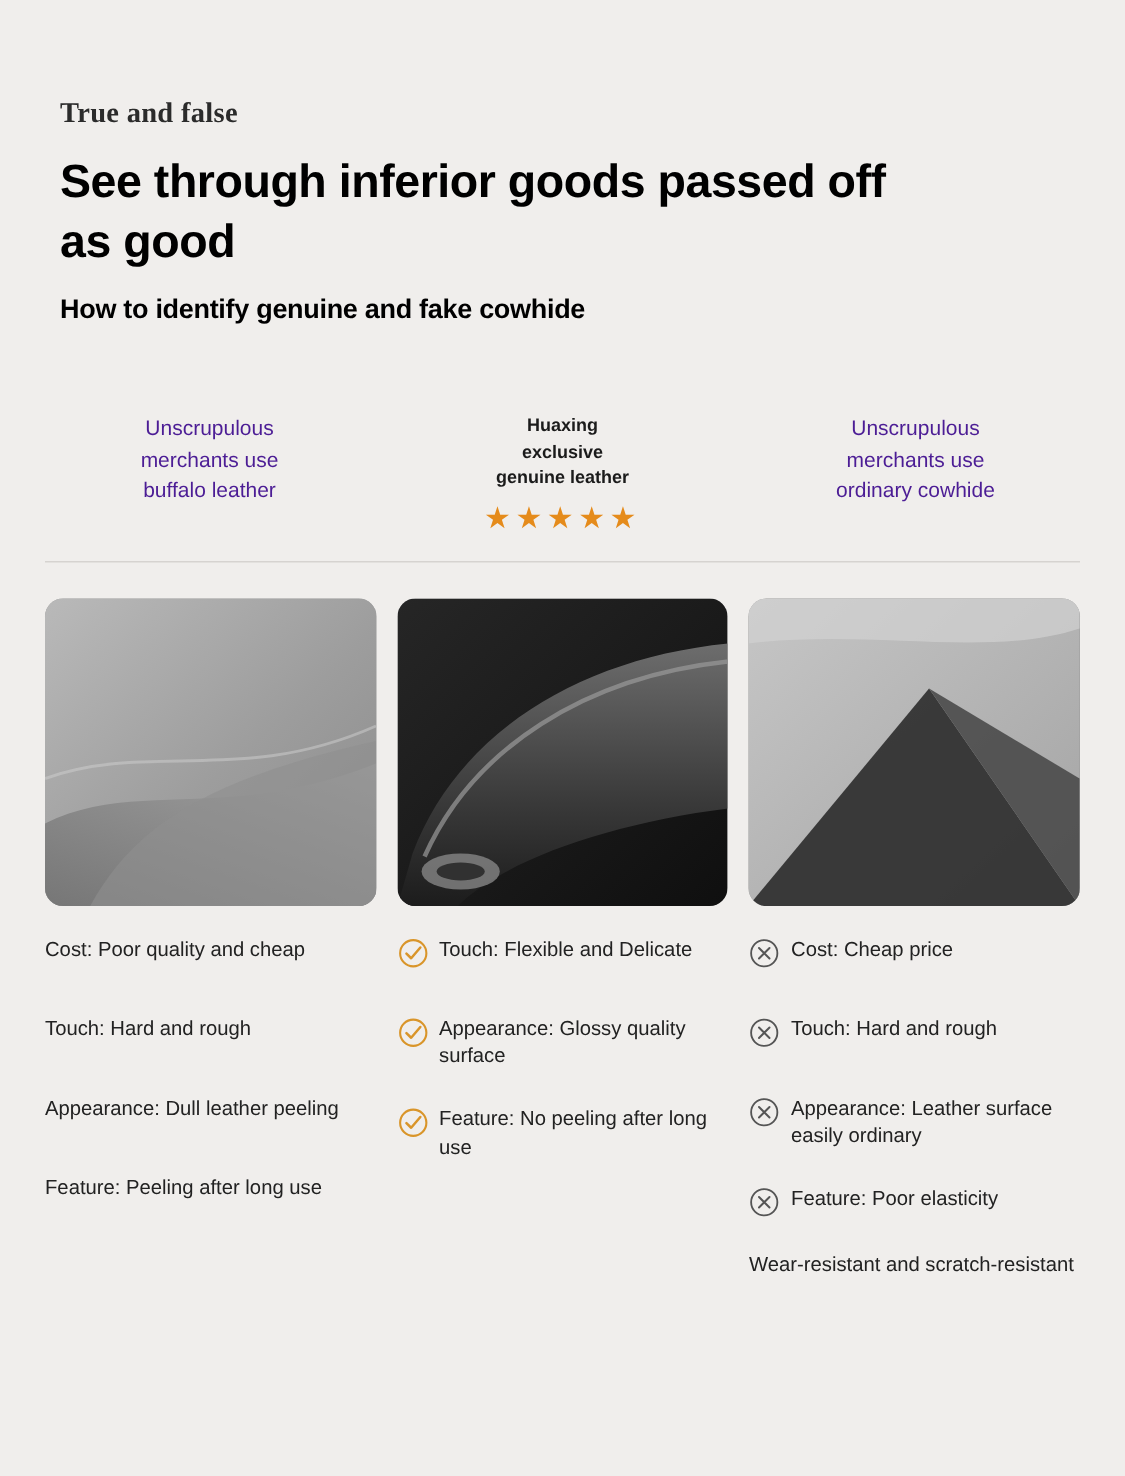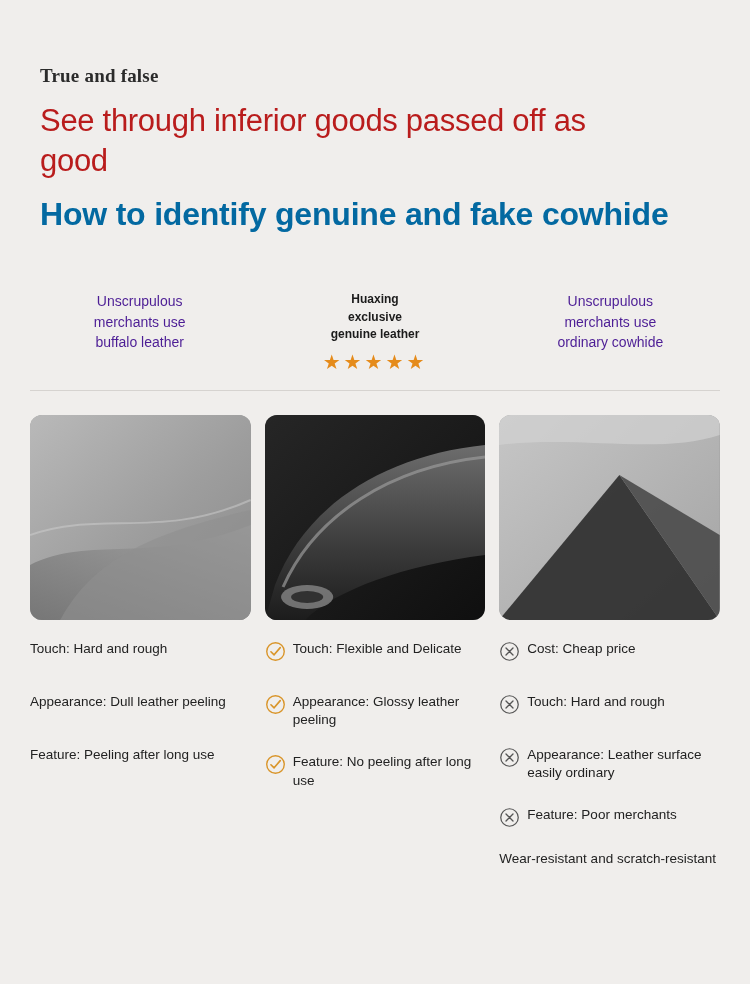--- a/index.html
+++ b/index.html
@@ -30,31 +30,31 @@
     font-family: "Liberation Serif", serif;
     font-size: 19px;
     font-weight: bold;
     color: #2b2b2b;
     letter-spacing: 0.2px;
     margin-bottom: 14px;
     margin-top: 23px;
   }
   .headline {
     font-size: 31px;
-    font-weight: normal;
+    font-weight: bold;
     line-height: 1.28;
-    color: #b91c1c;
+    color: #000000;
     letter-spacing: -0.3px;
     max-width: 560px;
   }
   .subhead {
     margin-top: 16px;
-    font-size: 32px;
+    font-size: 18px;
     font-weight: bold;
-    color: #0369a1;
+    color: #000000;
     letter-spacing: -0.2px;
   }
 
   
   .cols-head {
     display: flex;
     margin-top: 58px;
     padding: 0 22px;
   }
   .col-head {
@@ -232,20 +232,23 @@
         <path d="M120 60 L220 205 L220 120 Z" fill="#4a4a4a" opacity="0.9"></path>
         <path d="M0 30 C80 20 160 40 220 20 L220 0 L0 0 Z" fill="#d2d2d2" opacity="0.7"></path>
       </svg>
     </div>
   </div>
 
   <div class="lists">
 
     <div class="list plain">
       <div class="row">
+        <div class="txt">Cost: Poor quality and cheap</div>
+      </div>
+      <div class="row">
         <div class="txt">Touch: Hard and rough</div>
       </div>
       <div class="row">
         <div class="txt">Appearance: Dull leather peeling</div>
       </div>
       <div class="row">
         <div class="txt">Feature: Peeling after long use</div>
       </div>
     </div>
 
@@ -259,21 +262,21 @@
         </span>
         <div class="txt">Touch: Flexible and Delicate</div>
       </div>
       <div class="row">
         <span class="icon">
           <svg width="21" height="21" viewBox="0 0 24 24">
             <circle cx="12" cy="12" r="10" fill="none" stroke="#d9952a" stroke-width="1.6"></circle>
             <path d="M6.8 12.3 L10.4 15.8 L17.4 7.6" fill="none" stroke="#d9952a" stroke-width="1.9" stroke-linecap="round" stroke-linejoin="round"></path>
           </svg>
         </span>
-        <div class="txt">Appearance: Glossy leather peeling</div>
+        <div class="txt">Appearance: Glossy quality surface</div>
       </div>
       <div class="row">
         <span class="icon">
           <svg width="21" height="21" viewBox="0 0 24 24">
             <circle cx="12" cy="12" r="10" fill="none" stroke="#d9952a" stroke-width="1.6"></circle>
             <path d="M6.8 12.3 L10.4 15.8 L17.4 7.6" fill="none" stroke="#d9952a" stroke-width="1.9" stroke-linecap="round" stroke-linejoin="round"></path>
           </svg>
         </span>
         <div class="txt">Feature: No peeling after long use</div>
       </div>
@@ -307,20 +310,20 @@
         </span>
         <div class="txt">Appearance: Leather surface easily ordinary</div>
       </div>
       <div class="row">
         <span class="icon">
           <svg width="21" height="21" viewBox="0 0 24 24">
             <circle cx="12" cy="12" r="10" fill="none" stroke="#555555" stroke-width="1.4"></circle>
             <path d="M8 8 L16 16 M16 8 L8 16" fill="none" stroke="#555555" stroke-width="1.5" stroke-linecap="round"></path>
           </svg>
         </span>
-        <div class="txt">Feature: Poor merchants</div>
+        <div class="txt">Feature: Poor elasticity</div>
       </div>
       <div class="extra">Wear-resistant and scratch-resistant</div>
     </div>
 
   </div>
 
 </div>
 
 </body></html>

